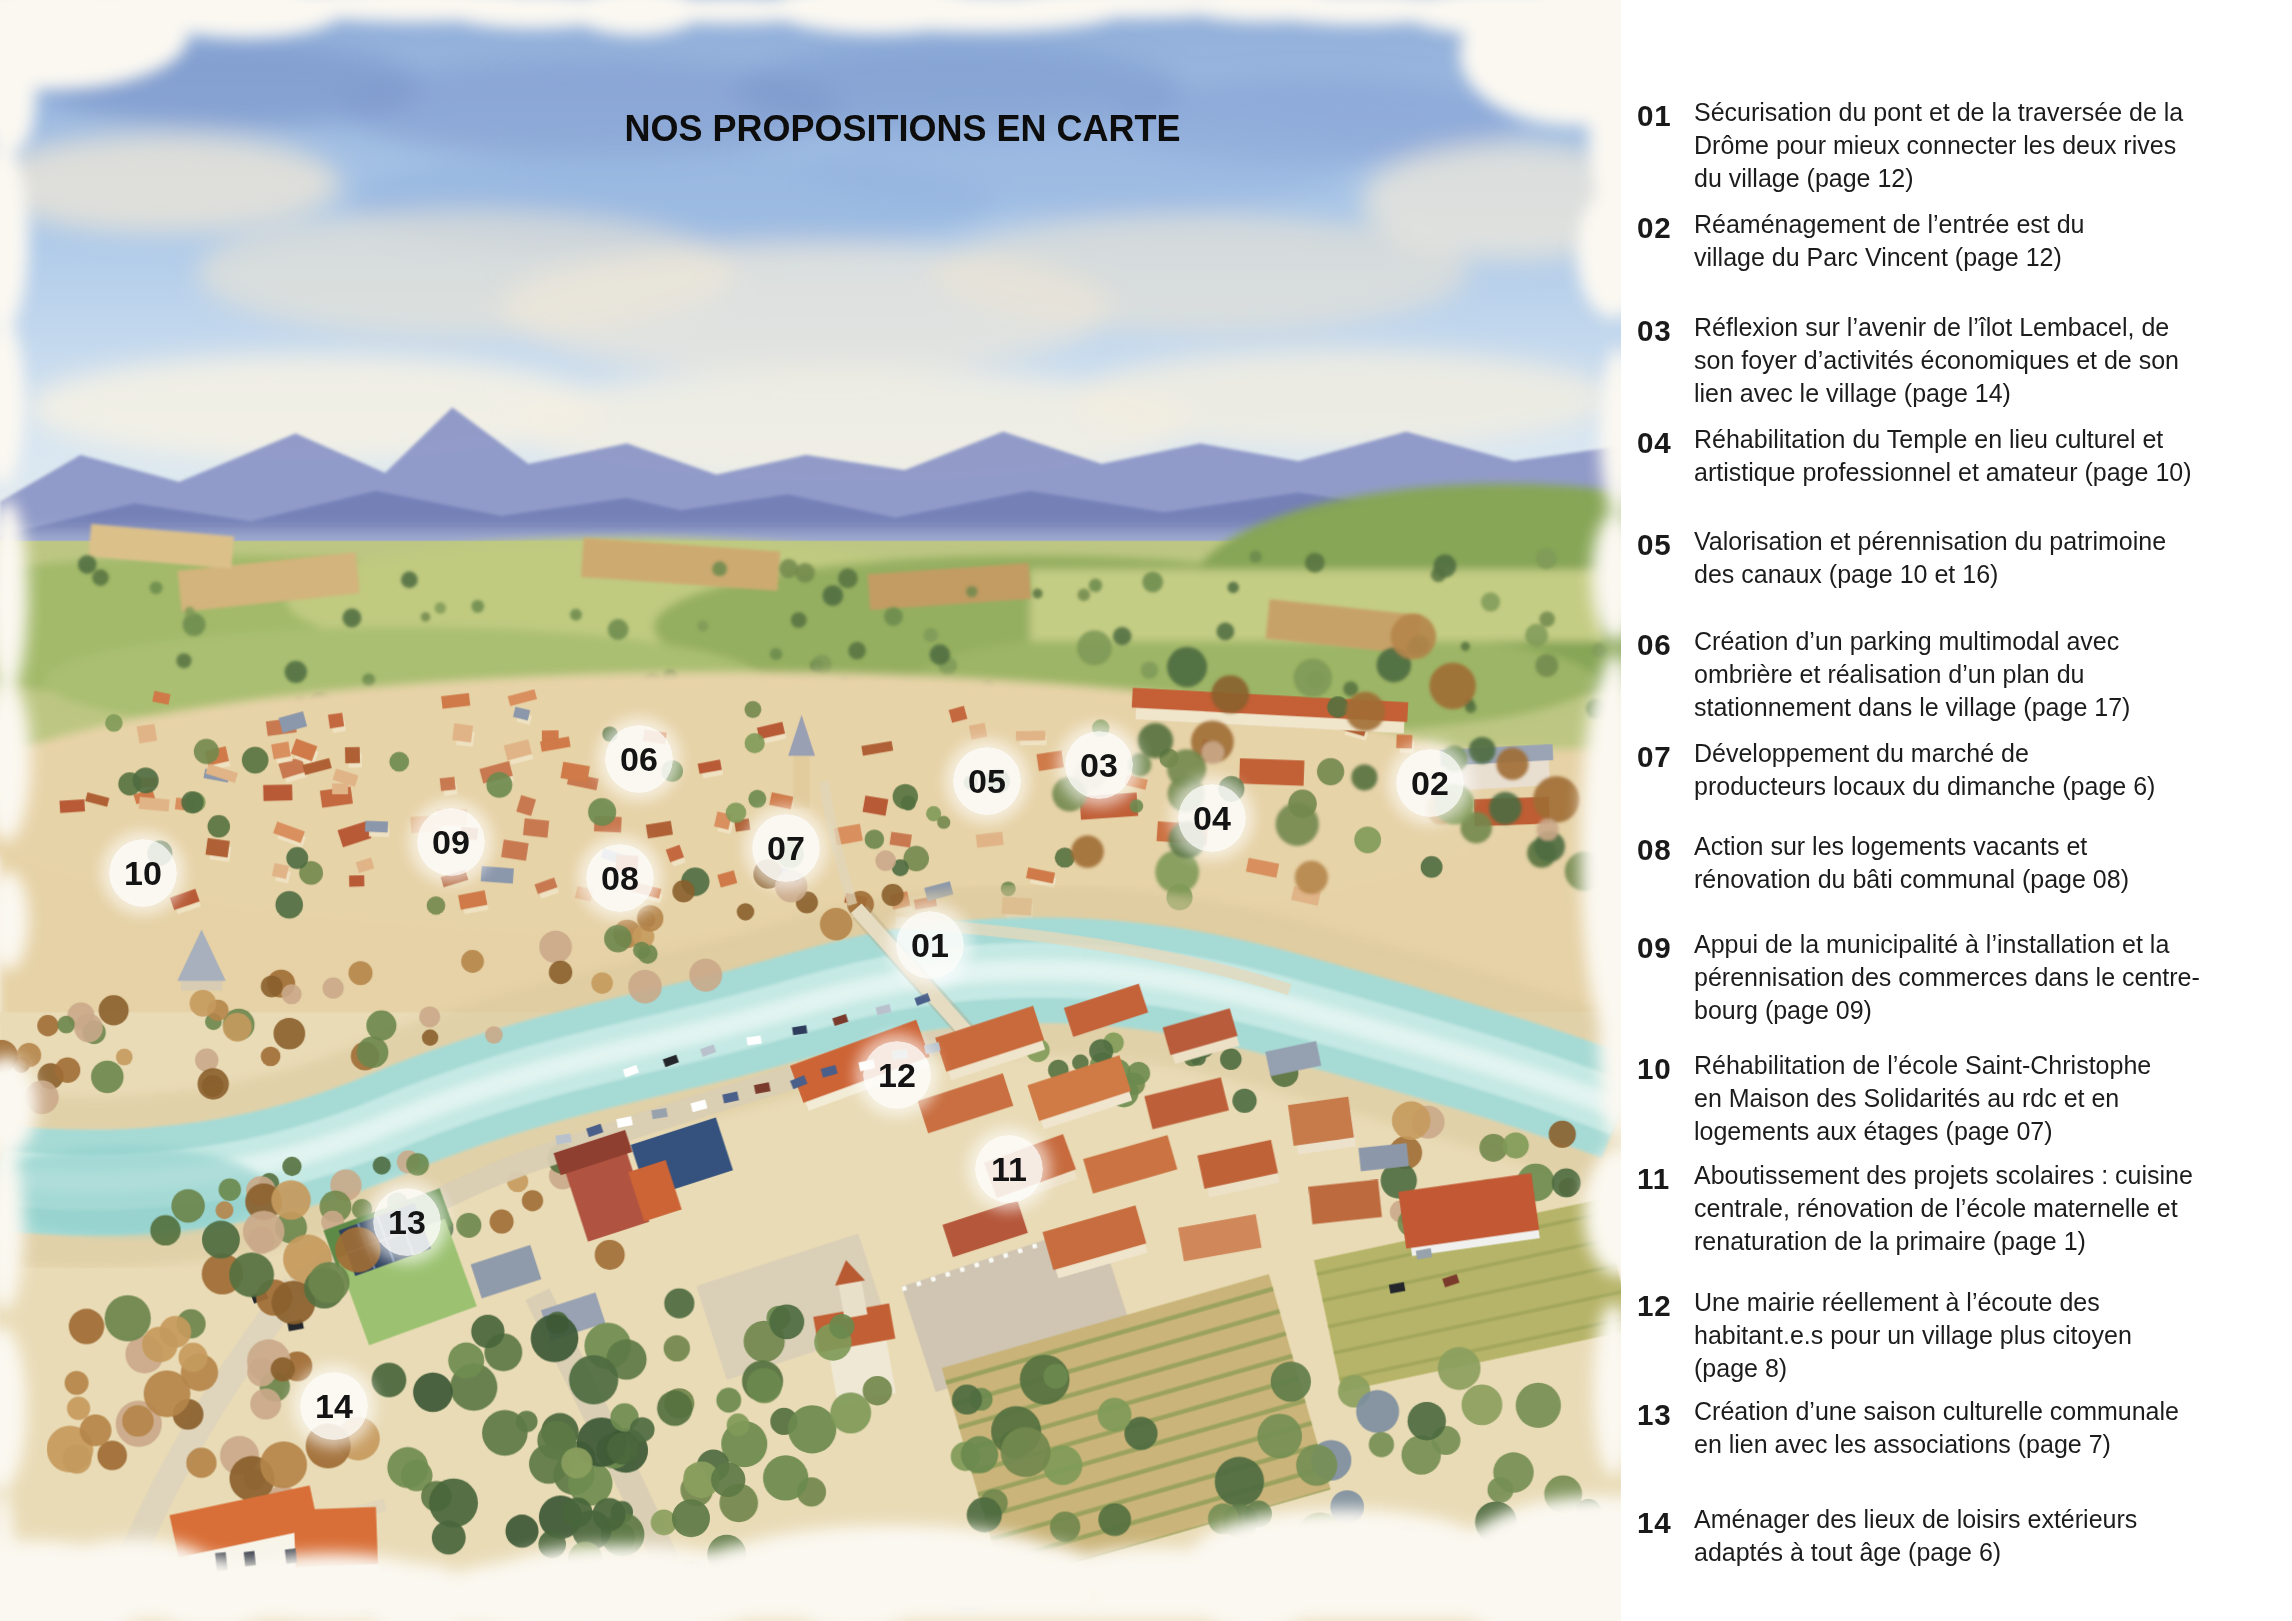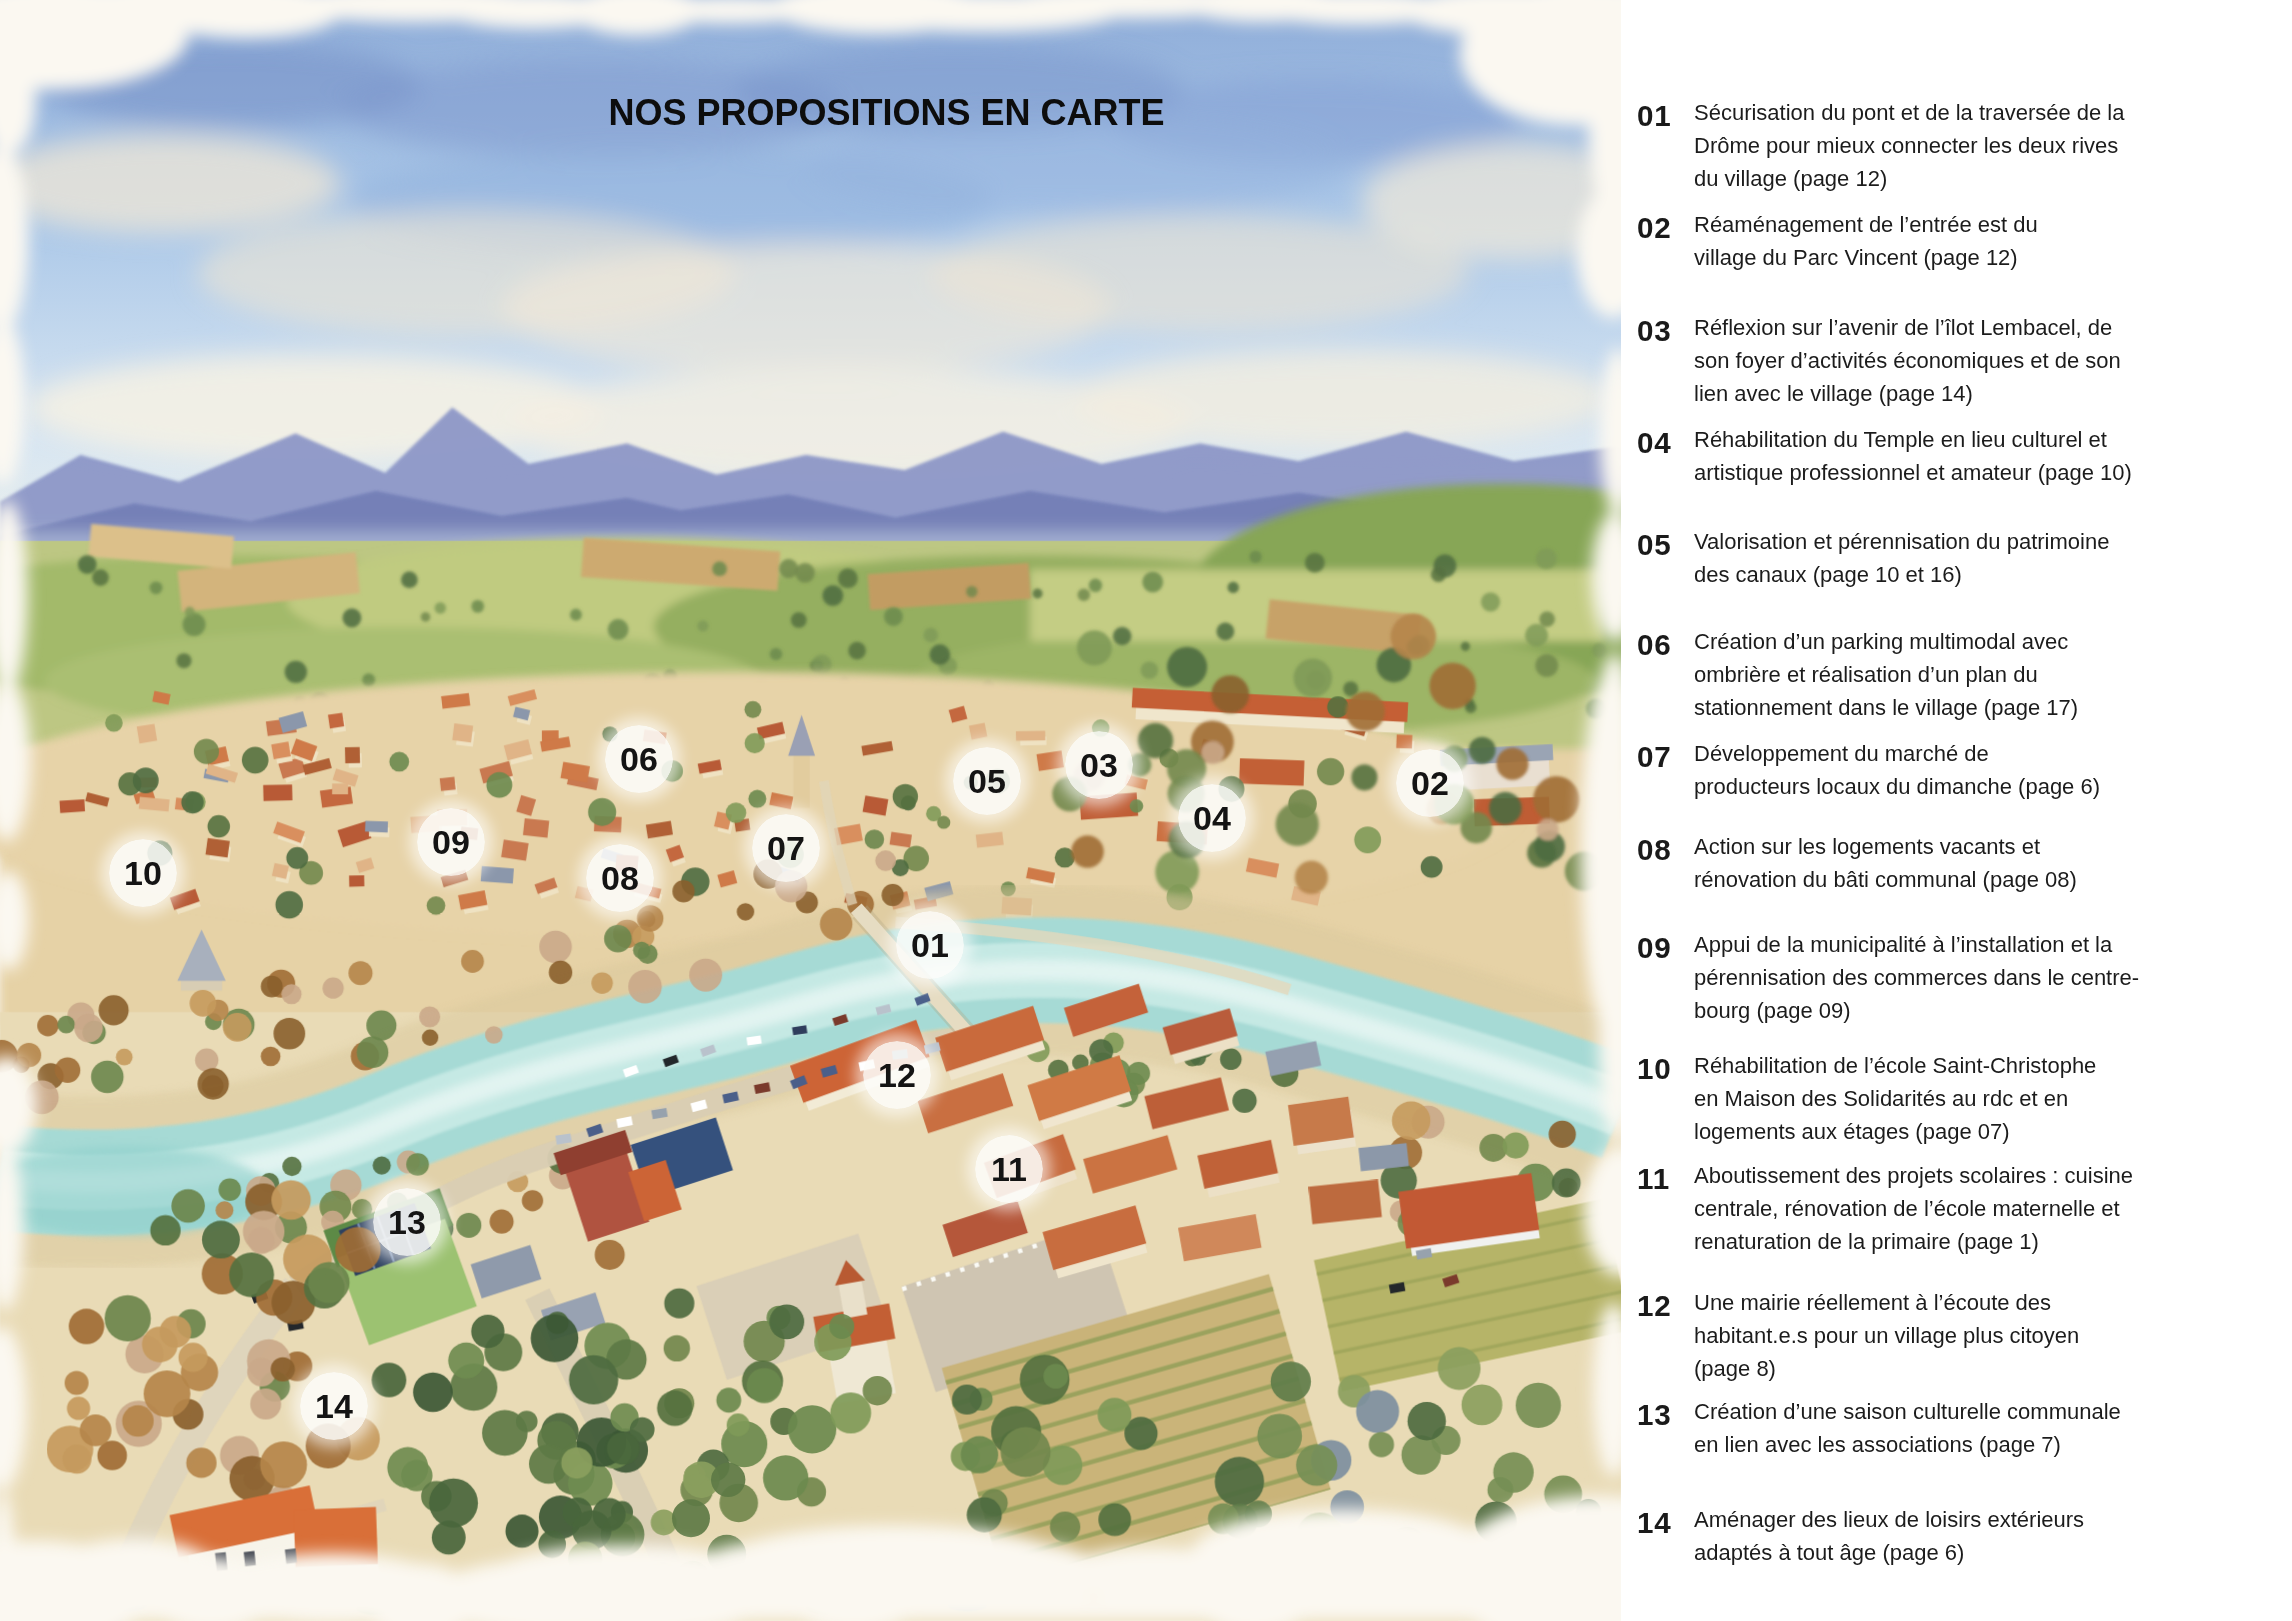--- a/index.html
+++ b/index.html
@@ -4,41 +4,41 @@
 <style>
   html,body{margin:0;padding:0;}
   body{
     width:2293px;height:1621px;overflow:hidden;position:relative;
     background:#ffffff;
     font-family:"Liberation Sans", sans-serif;
   }
   #map{position:absolute;left:0;top:0;width:1621px;height:1621px;}
   #map-art{position:absolute;left:0;top:0;}
   #map-title{
-    position:absolute;left:573px;top:92px;width:627px;margin:0;
+    position:absolute;left:573px;top:92px;width:627px;margin:16px;
     text-align:center;font-size:36px;font-weight:bold;color:#0d0d0d;
     letter-spacing:0px;white-space:nowrap;
   }
   .marker{
     position:absolute;width:68px;height:68px;border-radius:50%;
     background:rgba(253,253,251,0.88);
     box-shadow:0 0 14.3px 8px rgba(255,255,255,0.60);
     display:flex;align-items:center;justify-content:center;
     transform:translate(-50%,-50%);
   }
   .marker span{font-size:34px;font-weight:bold;color:#141414;}
   #sidebar{position:absolute;left:1621px;top:0;width:672px;height:1621px;background:#ffffff;}
   #props{list-style:none;margin:0;padding:0;}
   .prop{position:absolute;left:16px;width:638px;}
   .prop .num{
     position:absolute;left:0;top:2.7px;
     font-size:29.6px;font-weight:bold;color:#1a1a1a;letter-spacing:0.9px;
   }
   .prop .txt{
-    margin-left:57px;font-size:22px;line-height:33px;color:#1c1c1c;
+    margin-left:57px;font-size:25px;line-height:33px;color:#1c1c1c;
     white-space:pre;
   }
 </style>
 </head>
 <body>
 
 <div id="page">
 
   <div id="map">
     <svg id="map-art" viewBox="0 0 1810 1810" width="1621" height="1621" xmlns="http://www.w3.org/2000/svg">

